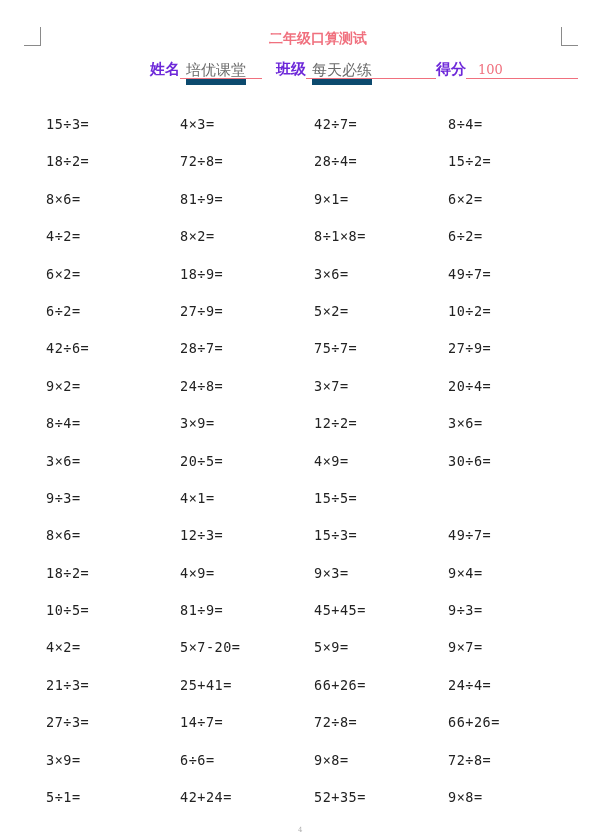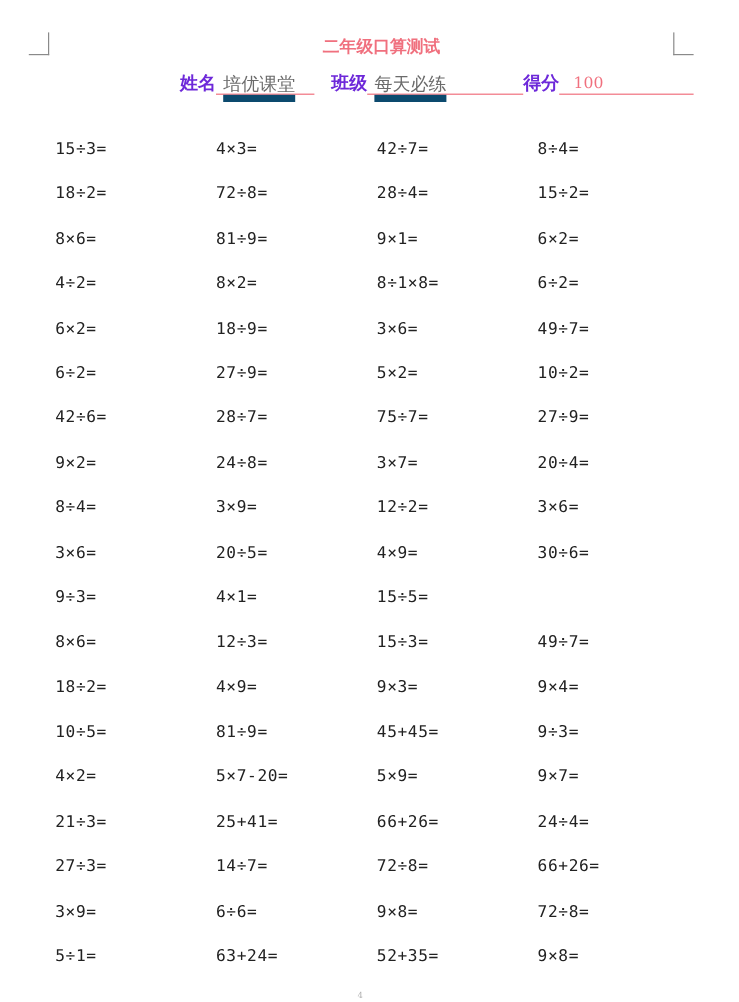--- a/index.html
+++ b/index.html
@@ -233,19 +233,19 @@
       <div class="problem">66+26=</div>
     </div>
     <div class="problem-row">
       <div class="problem">3×9=</div>
       <div class="problem">6÷6=</div>
       <div class="problem">9×8=</div>
       <div class="problem">72÷8=</div>
     </div>
     <div class="problem-row">
       <div class="problem">5÷1=</div>
-      <div class="problem">63+24=</div>
+      <div class="problem">42+24=</div>
       <div class="problem">52+35=</div>
       <div class="problem">9×8=</div>
     </div>
   </div>
 
 <div class="page-mark">4</div>
 
 </body></html>

